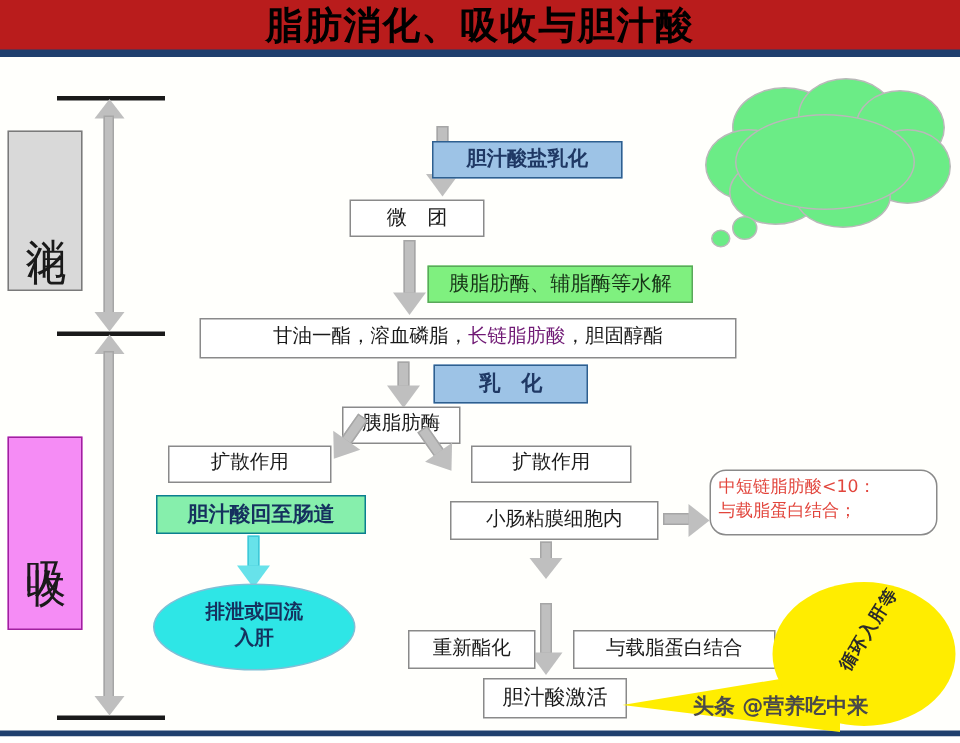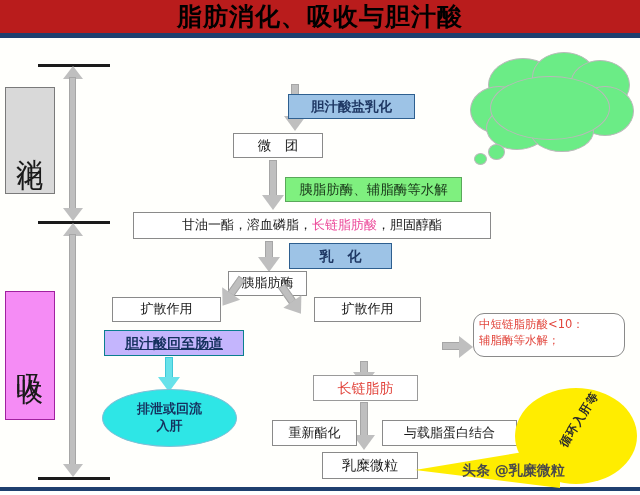--- a/index.html
+++ b/index.html
@@ -44,30 +44,30 @@
     border:1px solid #8a8a8a;
     background:#ffffff;
     color:#1a1a1a;
     font-size:13px;
     display:flex;align-items:center;justify-content:center;
     white-space:nowrap;
     line-height:1.15;
   }
   .box.blue{background:#9dc3e6;border-color:#2e5f8f;color:#1f3864;font-weight:bold;text-align:center;}
   .box.green{background:#7ff07f;border-color:#5aa85a;color:#173317;}
-  .box.cyan{background:#c4b5fd;border-color:#0b7f8f;color:#15315e;font-weight:bold;text-decoration:underline;}
+  .box.cyan{background:#86efac;border-color:#0b7f8f;color:#15315e;font-weight:bold;}
   .box.red-txt{color:#e2453c;border-color:#9a9a9a;}
   .box.red-note{color:#e2453c;border-color:#8a8a8a;background:#ffffff;
                 font-size:11.5px;display:block;padding:3px 5px;text-align:left;
                 line-height:1.35;white-space:normal;}
   .box.pink{background:#f58cf5;border-color:#a0219f;}
   .box.gray{background:#d9d9d9;border-color:#7a7a7a;}
 
   .mixed{font-size:13px;color:#1a1a1a;}
-  .mixed .hl{color:#ec4899;font-family:Liberation Mono, monospace;}
+  .mixed .hl{color:#701a75;font-family:Liberation Mono, monospace;}
 
   
   .vbox{
     position:absolute;box-sizing:border-box;
     display:flex;align-items:center;justify-content:center;
     writing-mode:vertical-rl;
     font-size:27px;color:#1a1a1a;
     letter-spacing:6px;
     padding-top:4px;
   }
@@ -220,74 +220,74 @@
     <div class="head" style="left:0px;top:20px;border-left:11px solid transparent;border-right:11px solid transparent;border-top:15px solid #67e2ea;"></div>
   </div>
 
   <div class="ellipse" style="left:102px;top:389px;width:133px;height:56px;">
     <div>
       <div>排泄或回流</div>
       <div>入肝</div>
     </div>
   </div>
 
+  <div class="box" style="left:300px;top:334px;width:139px;height:26px;">
+    <span>小肠粘膜细胞内</span>
+  </div>
 
   <div class="arrow-d" style="left:442px;top:337px;width:32px;height:20px;">
     <div class="shaft" style="left:0;top:5px;width:18px;height:8px;"></div>
     <div class="head" style="left:17px;top:-1px;border-top:11px solid transparent;border-bottom:11px solid transparent;border-left:14px solid #bfbfbf;"></div>
   </div>
 
   <div class="arrow-d" style="left:353px;top:361px;width:22px;height:26px;">
     <div class="shaft" style="left:7px;top:0;width:8px;height:12px;"></div>
     <div class="head" style="left:0px;top:11px;border-left:11px solid transparent;border-right:11px solid transparent;border-top:14px solid #bfbfbf;"></div>
   </div>
 
-  <div class="box red-txt" style="left:313px;top:375px;width:105px;height:26px;font-size:14px;">
-    <span>长链脂肪</span>
-  </div>
 
   <div class="arrow-d" style="left:353px;top:402px;width:22px;height:50px;">
     <div class="shaft" style="left:7px;top:0;width:8px;height:34px;"></div>
     <div class="head" style="left:0px;top:33px;border-left:11px solid transparent;border-right:11px solid transparent;border-top:15px solid #bfbfbf;"></div>
   </div>
 
   <div class="box" style="left:272px;top:420px;width:85px;height:26px;">
     <span>重新酯化</span>
   </div>
 
   <div class="box" style="left:382px;top:420px;width:135px;height:26px;">
     <span>与载脂蛋白结合</span>
   </div>
 
   <div class="box" style="left:322px;top:452px;width:96px;height:27px;font-size:14px;">
-    <span>乳糜微粒</span>
+    <span>胆汁酸激活</span>
   </div>
 
   <div class="cloud" style="left:466px;top:52px;width:170px;height:110px;">
     <div class="puff" style="left:22px;top:6px;width:68px;height:52px;"></div>
     <div class="puff" style="left:66px;top:0px;width:62px;height:48px;"></div>
     <div class="puff" style="left:104px;top:8px;width:58px;height:48px;"></div>
     <div class="puff" style="left:4px;top:34px;width:56px;height:46px;"></div>
     <div class="puff" style="left:110px;top:34px;width:56px;height:48px;"></div>
     <div class="puff" style="left:20px;top:54px;width:60px;height:42px;"></div>
     <div class="puff" style="left:64px;top:58px;width:62px;height:40px;"></div>
     <div class="puff" style="left:24px;top:24px;width:118px;height:62px;"></div>
     <div class="puff" style="left:22px;top:92px;width:15px;height:14px;"></div>
     <div class="puff" style="left:8px;top:101px;width:11px;height:10px;"></div>
   </div>
 
   <div class="box red-note" style="left:473px;top:313px;width:152px;height:44px;border-radius:11px;">
     <div>中短链脂肪酸&lt;10：</div>
-    <div>辅脂酶等水解；</div>
+    <div>与载脂蛋白结合；</div>
   </div>
 
   <svg class="callout-tail" style="left:410px;top:440px;width:230px;height:55px;" viewBox="0 0 230 55">
     <polygon points="5,30 150,6 150,48" fill="#ffed00"></polygon>
   </svg>
   <div class="callout-body" style="left:515px;top:388px;width:122px;height:96px;"></div>
   <div class="callout-text" style="left:548px;top:412px;">循环入肝等</div>
 
-  <div class="watermark" style="left:462px;top:462px;">头条 @乳糜微粒</div>
+  <div class="watermark" style="left:462px;top:462px;">头条 @营养吃中来</div>
 
   <div class="footer-rule"></div>
   <div class="footer-pad"></div>
 
 </div>
 
 </body></html>

